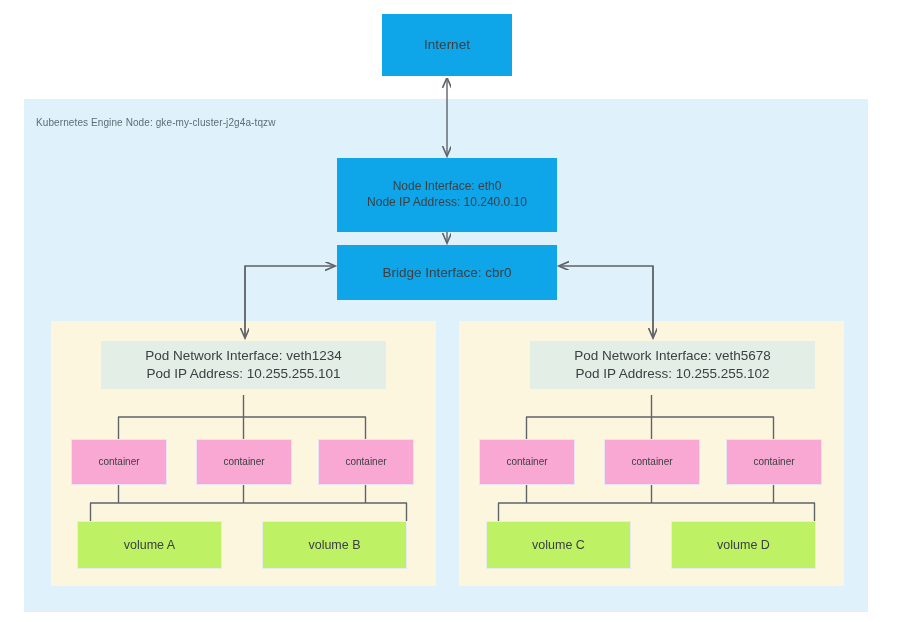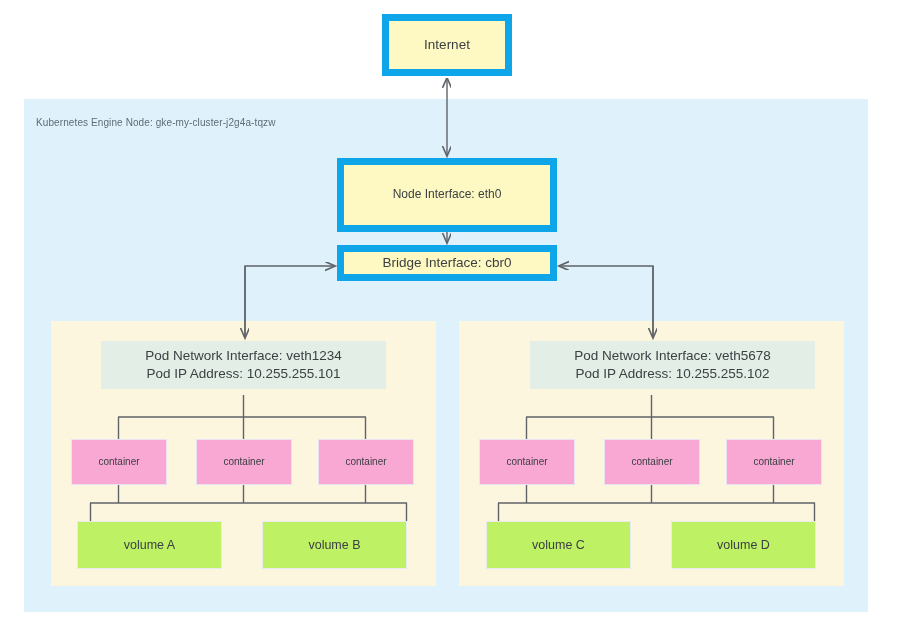--- a/index.html
+++ b/index.html
@@ -49,37 +49,37 @@
   .pod-region.left  { left: 51px; }
   .pod-region.right { left: 459px; }
 
   
   .box {
     display: flex;
     align-items: center;
     justify-content: center;
     text-align: center;
     color: #3c4043;
-    background: #fef9c3;
-    border: 7px solid #0ea5e9;
+    background: #0ea5e9;
+    border: 1px solid #0ea5e9;
     line-height: 1.32;
   }
   .box-internet {
     left: 382px; top: 14px;
     width: 130px; height: 62px;
     font-size: 13.5px;
   }
   .box-node-iface {
     left: 337px; top: 158px;
     width: 220px; height: 74px;
     font-size: 12px;
   }
   .box-bridge {
     left: 337px; top: 245px;
-    width: 220px; height: 36px;
+    width: 220px; height: 55px;
     font-size: 13.5px;
   }
   .box-podnet {
     top: 341px;
     width: 285px; height: 48px;
     font-size: 13.5px;
     background: #e3efe6;
     border: 1px solid #e3efe6;
   }
   .box-podnet.left  { left: 101px; }
@@ -169,20 +169,21 @@
     </g>
   </svg>
 
   <div class="abs box box-internet">
     <span>Internet</span>
   </div>
 
   <div class="abs box box-node-iface">
     <div class="lines">
       <span>Node Interface: eth0</span>
+      <span>Node IP Address: 10.240.0.10</span>
     </div>
   </div>
 
   <div class="abs box box-bridge">
     <span>Bridge Interface: cbr0</span>
   </div>
 
   <div class="abs box box-podnet left">
     <div class="lines">
       <span>Pod Network Interface: veth1234</span>

